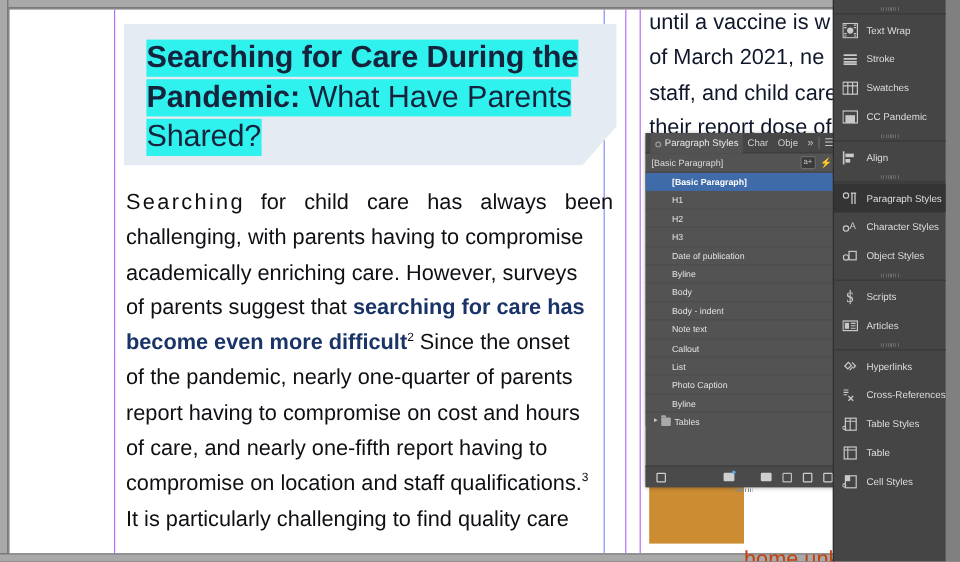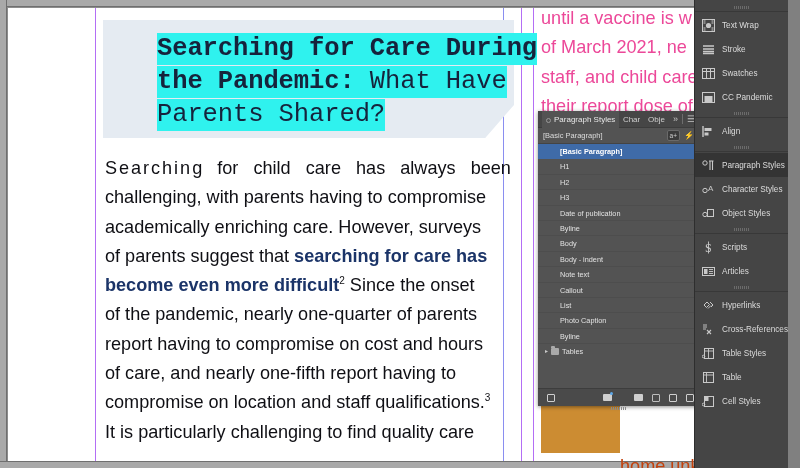--- a/index.html
+++ b/index.html
@@ -63,26 +63,25 @@
     position: absolute;
     left: 95px; top: 12px;
     width: 411px; height: 118px;
     background: #e5ebf2;
     clip-path: polygon(0 0, 100% 0, 100% 72%, 93% 100%, 0 100%);
   }
   #title-text {
     position: absolute;
     left: 114px; top: 24px;
     width: 392px;
-    font-family: Liberation Mono, monospace;
+    font-family: Liberation Sans, sans-serif;
     font-size: 25.5px;
     line-height: 33px;
     color: #16233c;
     letter-spacing: -0.1px;
-    margin-left: 35px;
   }
   #title-text .hl {
     background: #2ff2ee;
     box-decoration-break: clone;
     -webkit-box-decoration-break: clone;
     padding: 1px 0 2px 0;
   }
   #title-text .b { font-weight: 700; }
 
   
@@ -104,21 +103,21 @@
   #body-col sup { font-size: 10px; vertical-align: super; line-height: 0; }
 
   
   #right-col {
     position: absolute;
     left: 533px; top: -4px;
     width: 175px;
     font-family: "Liberation Sans", sans-serif;
     font-size: 18.1px;
     line-height: 29.3px;
-    color: #ec4899;
+    color: #0f172a;
     white-space: nowrap;
     overflow: hidden;
   }
   #right-col .ln { display: block; }
   #right-col-lower {
     position: absolute;
     left: 612px; top: 404px;
     width: 96px;
     font-family: "Liberation Sans", sans-serif;
     font-size: 18.1px;

